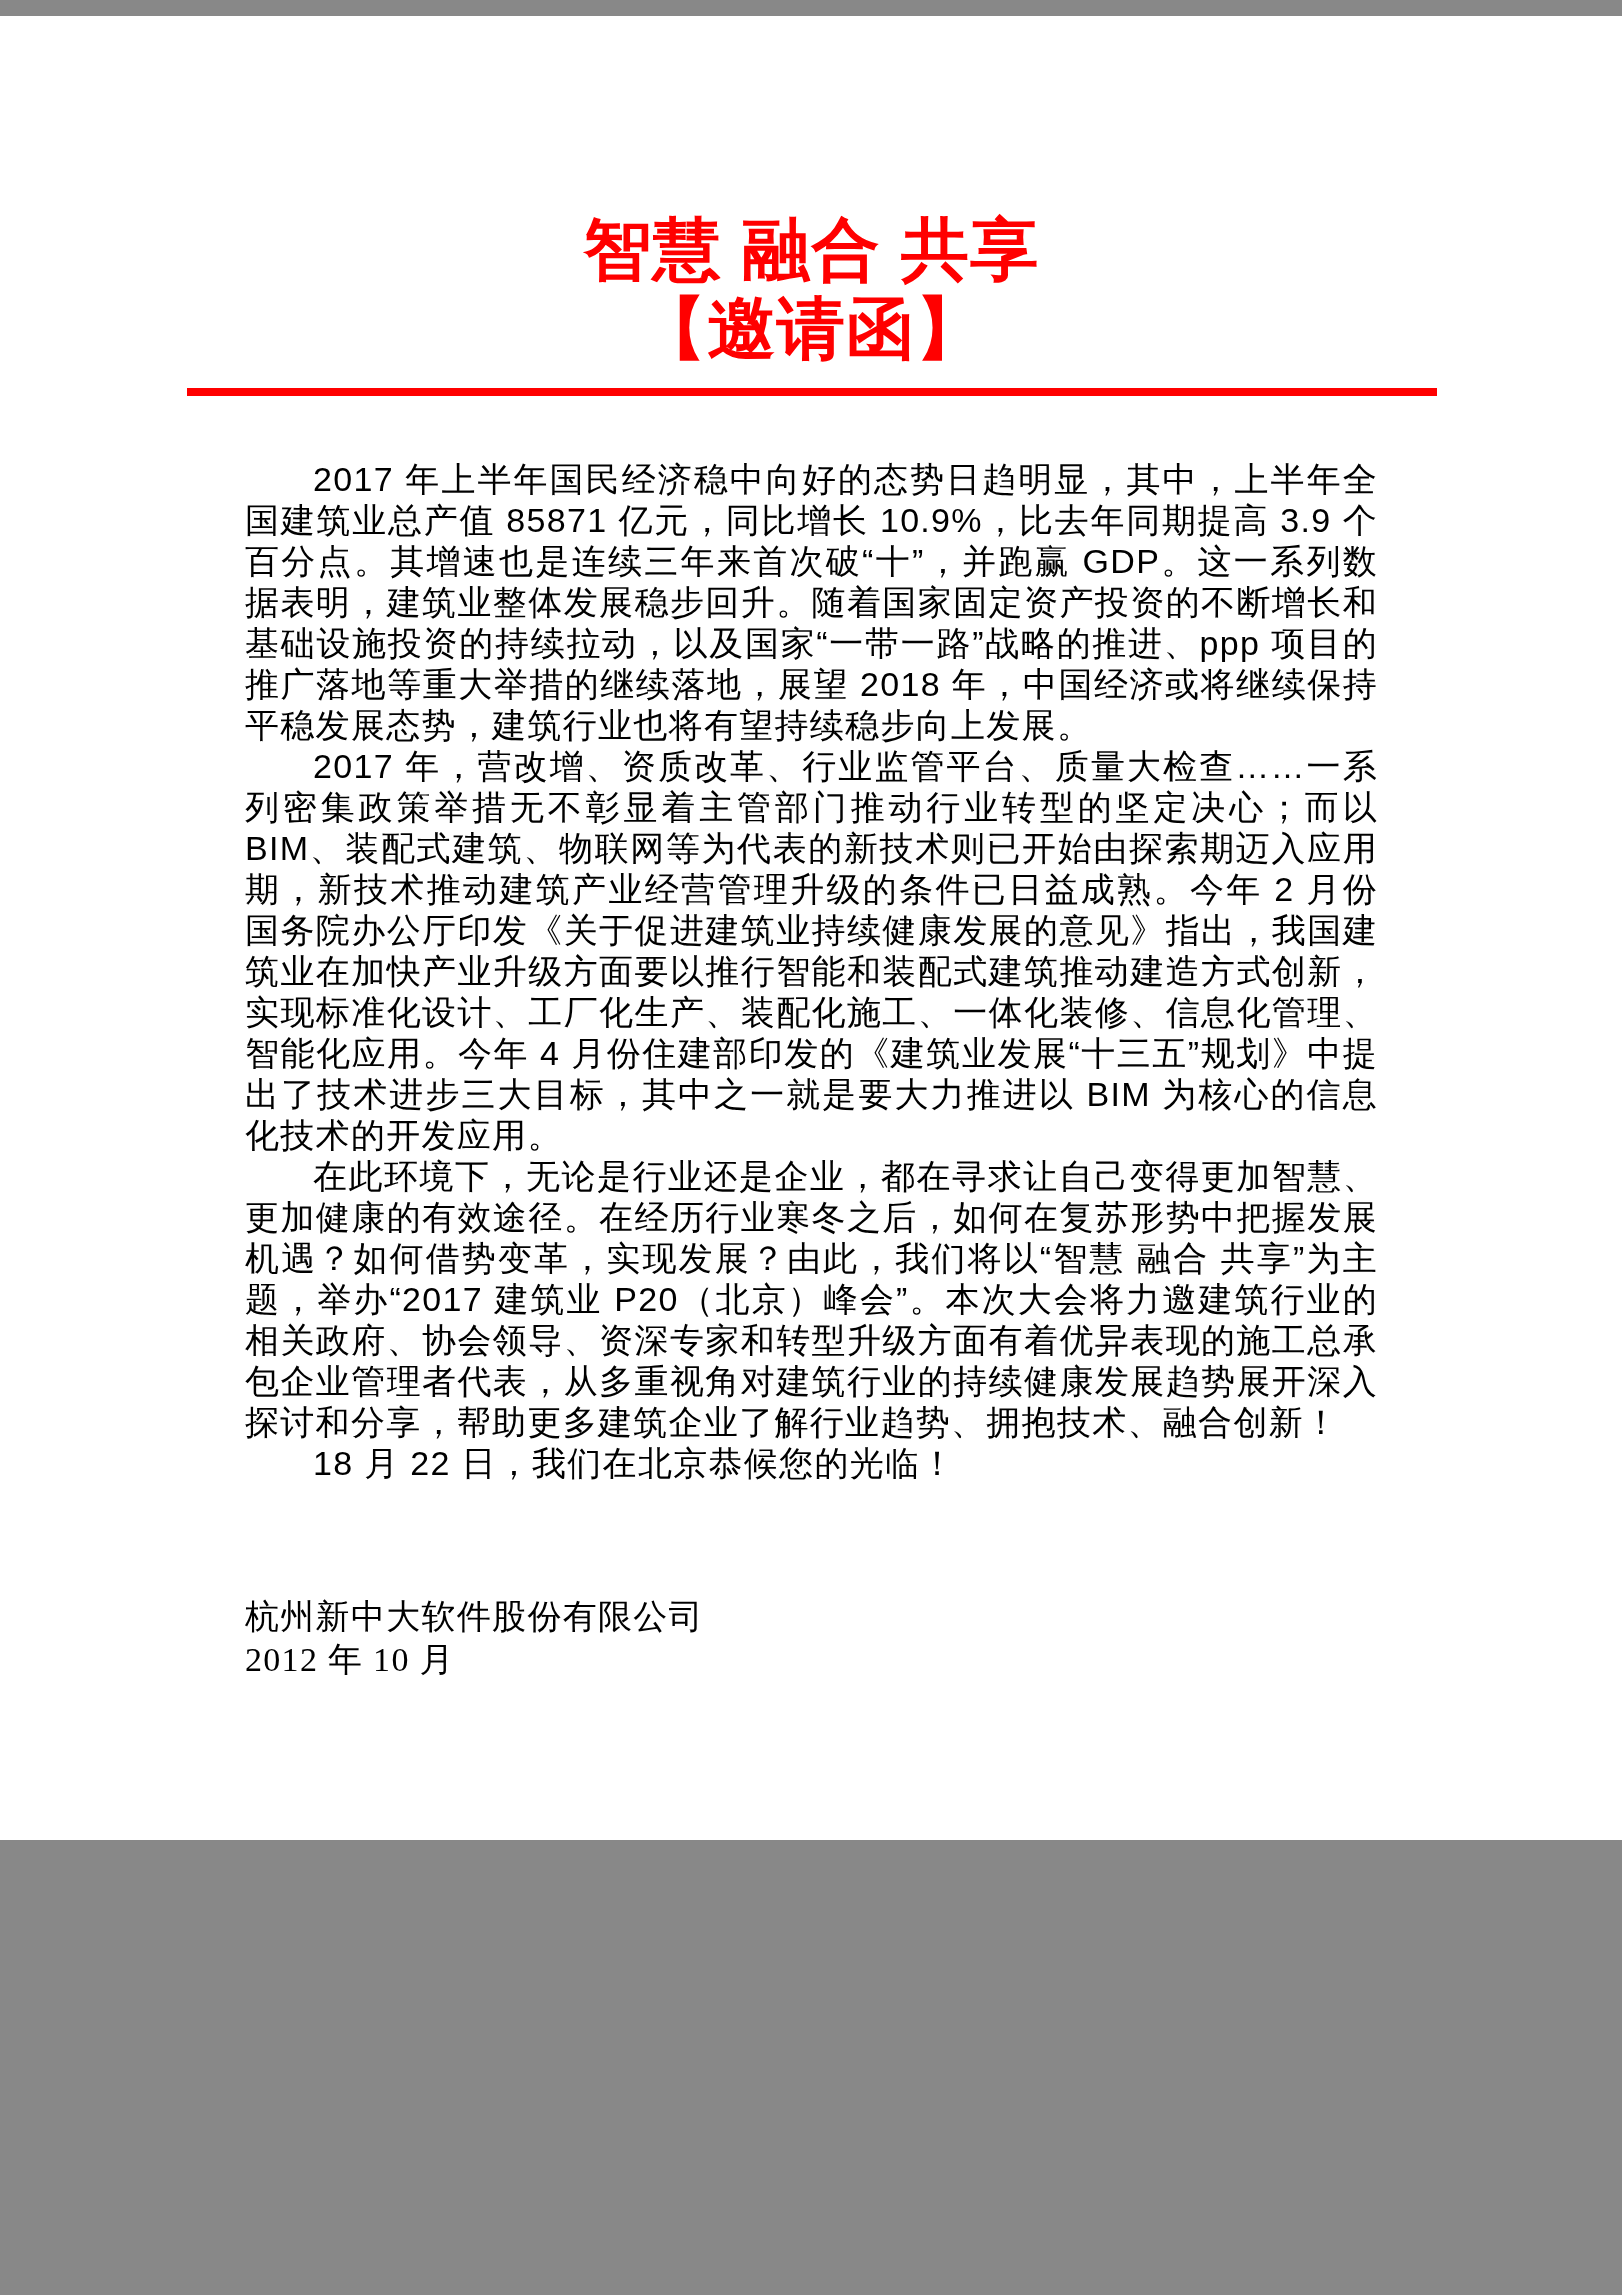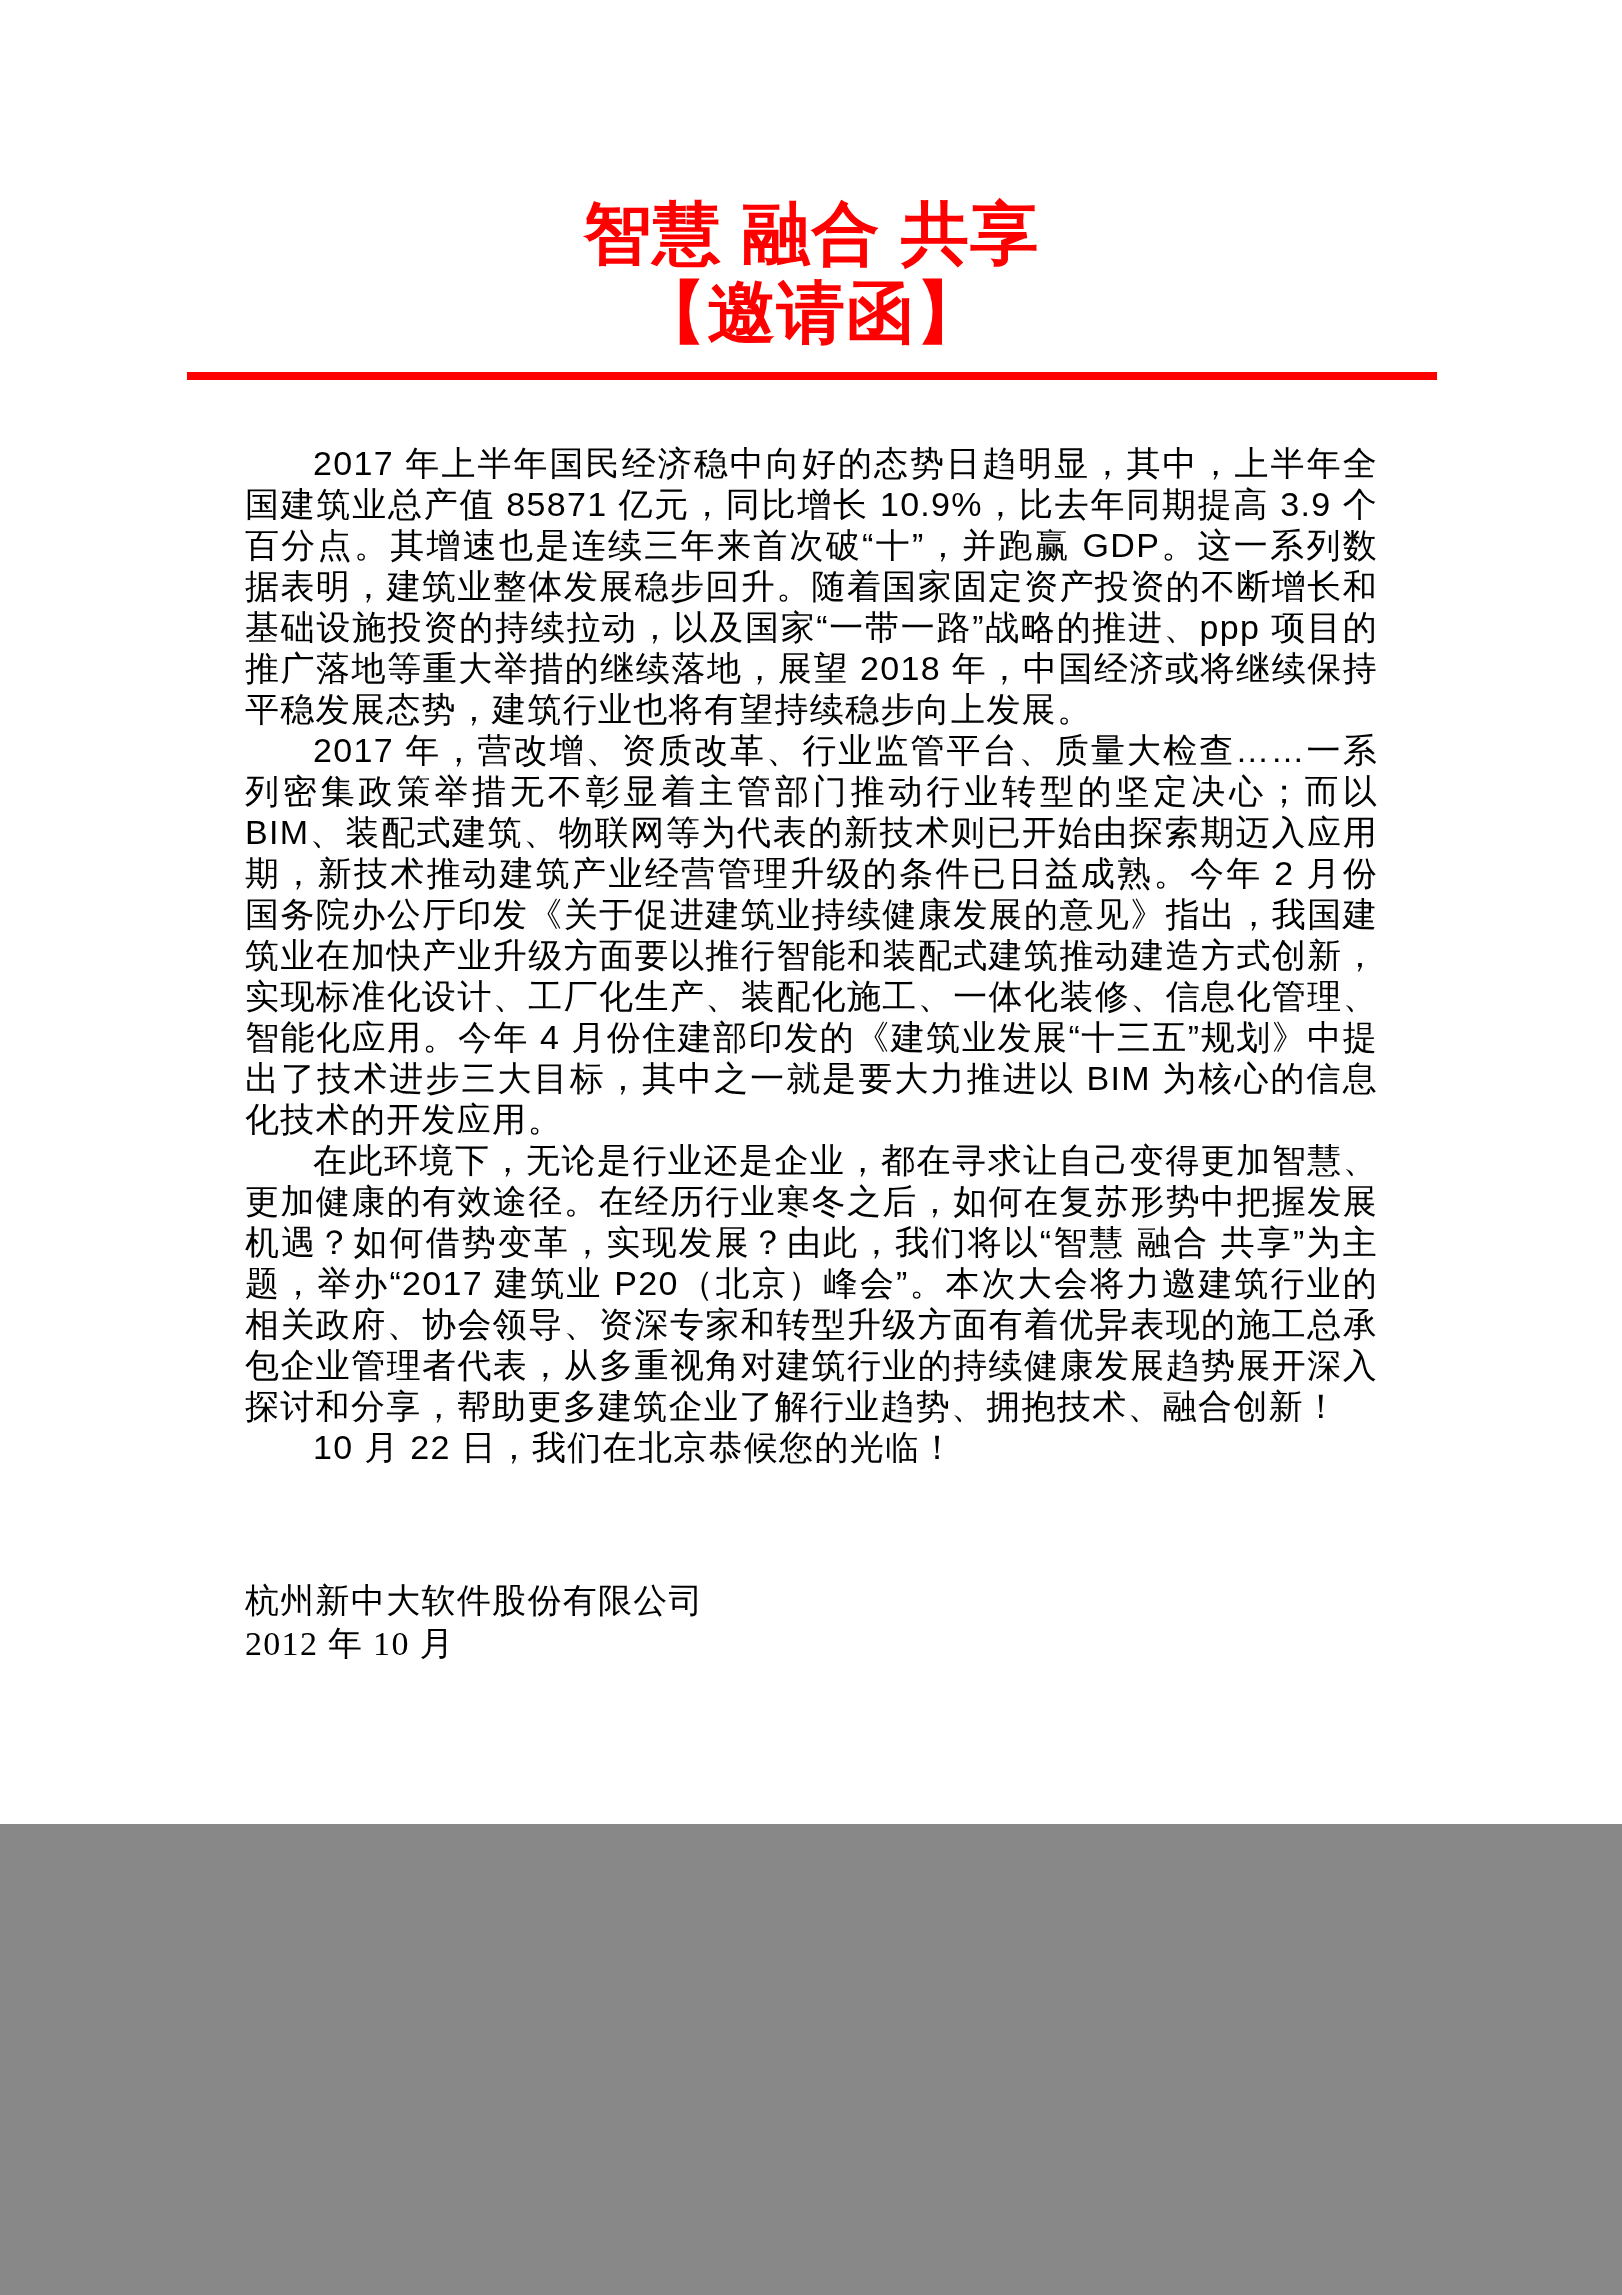--- a/index.html
+++ b/index.html
@@ -1,21 +1,21 @@
 <!DOCTYPE html>
 <html style="--accent: #ff0000; --ink: #000000; --paper: #ffffff;font-size:10.5px"><head>
 <meta charset="utf-8">
 <style>
   :root { --accent: #ff0000; --ink: #000000; --paper: #ffffff; }
   html, body { margin: 0; padding: 0; background: #888; }
   .page {
     position: relative;
     width: 1623px;
     height: 1824px;
-    margin: 0 auto;
+    margin: 16px auto;
     background: var(--paper);
     overflow: hidden;
   }
   .doc-header {
     padding-top: 194px;
     text-align: center;
   }
   .title-line {
     margin: 0;
     color: var(--accent);
@@ -64,21 +64,21 @@
   <header class="doc-header">
     <h1 class="title-line">智慧 融合 共享</h1>
     <h1 class="title-line">【邀请函】</h1>
     <div class="divider"></div>
   </header>
 
   <main class="content">
     <p>2017 年上半年国民经济稳中向好的态势日趋明显，其中，上半年全国建筑业总产值 85871 亿元，同比增长 10.9%，比去年同期提高 3.9 个百分点。其增速也是连续三年来首次破“十”，并跑赢 GDP。这一系列数据表明，建筑业整体发展稳步回升。随着国家固定资产投资的不断增长和基础设施投资的持续拉动，以及国家“一带一路”战略的推进、ppp 项目的推广落地等重大举措的继续落地，展望 2018 年，中国经济或将继续保持平稳发展态势，建筑行业也将有望持续稳步向上发展。</p>
     <p>2017 年，营改增、资质改革、行业监管平台、质量大检查……一系列密集政策举措无不彰显着主管部门推动行业转型的坚定决心；而以 BIM、装配式建筑、物联网等为代表的新技术则已开始由探索期迈入应用期，新技术推动建筑产业经营管理升级的条件已日益成熟。今年 2 月份国务院办公厅印发《关于促进建筑业持续健康发展的意见》指出，我国建筑业在加快产业升级方面要以推行智能和装配式建筑推动建造方式创新，实现标准化设计、工厂化生产、装配化施工、一体化装修、信息化管理、智能化应用。今年 4 月份住建部印发的《建筑业发展“十三五”规划》中提出了技术进步三大目标，其中之一就是要大力推进以 BIM 为核心的信息化技术的开发应用。</p>
     <p>在此环境下，无论是行业还是企业，都在寻求让自己变得更加智慧、更加健康的有效途径。在经历行业寒冬之后，如何在复苏形势中把握发展机遇？如何借势变革，实现发展？由此，我们将以“智慧 融合 共享”为主题，举办“2017 建筑业 P20（北京）峰会”。本次大会将力邀建筑行业的相关政府、协会领导、资深专家和转型升级方面有着优异表现的施工总承包企业管理者代表，从多重视角对建筑行业的持续健康发展趋势展开深入探讨和分享，帮助更多建筑企业了解行业趋势、拥抱技术、融合创新！</p>
-    <p>10 月 22 日，我们在北京恭候您的光临！</p>
+    <p>18 月 22 日，我们在北京恭候您的光临！</p>
   </main>
 
   <footer class="signature">
     <p>杭州新中大软件股份有限公司</p>
     <p>2012 年 10 月</p>
   </footer>
 
 </div>
 
 

